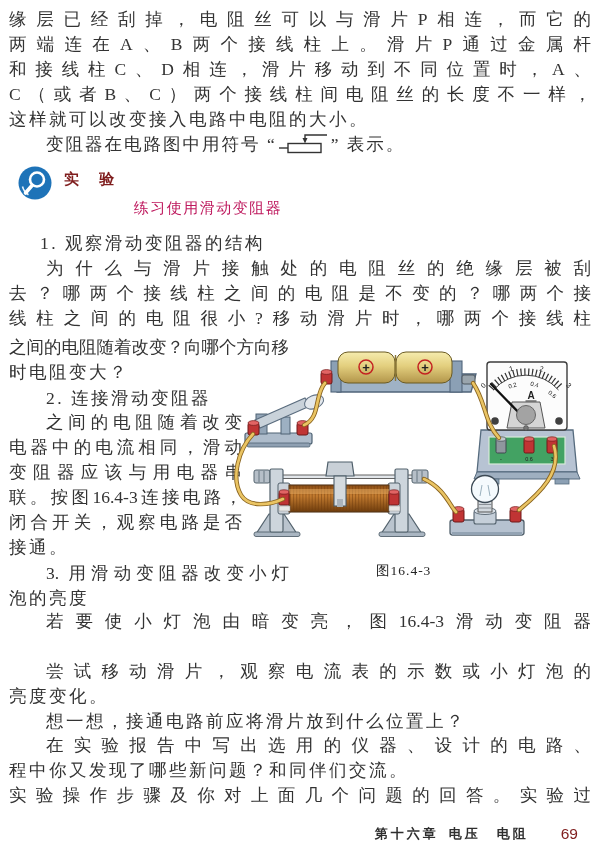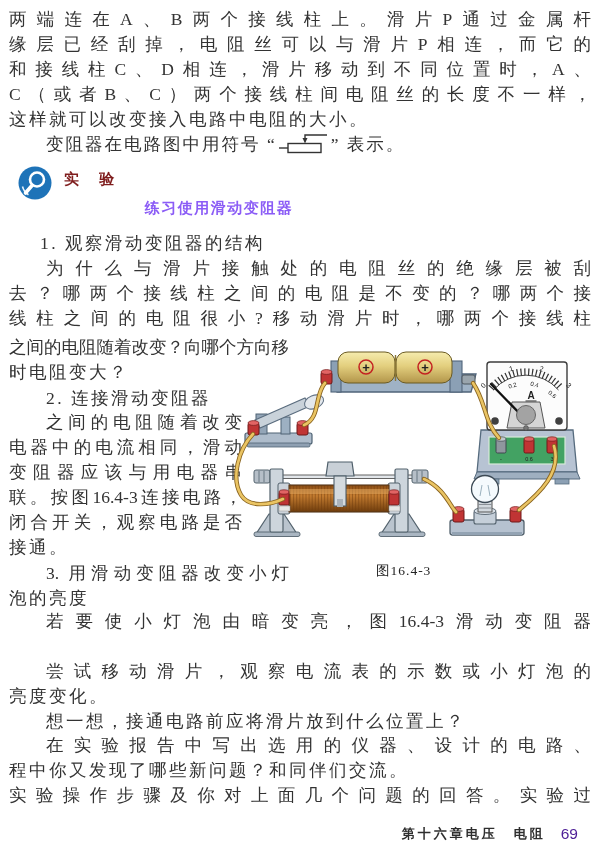--- a/index.html
+++ b/index.html
@@ -14,47 +14,47 @@
   .ind .tl:first-child{text-indent:37px}
   .hline{position:absolute;font-size:17.5px;letter-spacing:2.5px;line-height:25px;color:#333;padding-left:37px}
   
   #b-para1{top:7px;left:9px;width:582px}
   
   #b-symbol{top:131px;left:9px;width:582px;line-height:26px;letter-spacing:2px;padding-left:37px;font-size:17.5px}
   #b-symbol svg{vertical-align:-5px;margin:0 2px}
   
   #exp-icon{position:absolute;left:17px;top:165px}
   #exp-label{position:absolute;left:64px;top:170px;font-family:"Liberation Sans",sans-serif;font-weight:700;font-size:15px;letter-spacing:8px;color:#7f1d1d}
-  #b-subtitle{position:absolute;left:19px;top:199px;width:400px;text-align:center;font-family:"Liberation Sans",sans-serif;font-weight:700;font-size:15px;letter-spacing:1.5px;color:#8b5cf6}
+  #b-subtitle{position:absolute;left:8px;top:199px;width:400px;text-align:center;font-family:"Liberation Sans",sans-serif;font-weight:400;font-size:15px;letter-spacing:1.5px;color:#be185d}
   #b-step1{top:231px;left:3px}
   #b-para2{top:256px;left:9px;width:582px}
   #b-wrap{top:335px;left:9px;width:280px}
   #b-step2{top:386px;left:9px}
   #b-para3{top:410px;left:9px;width:233px}
   #b-step3{top:561px;left:9px;width:280px}
   #b-para4{top:609px;left:9px;width:582px}
   #b-para5{top:659px;left:9px;width:582px}
   #b-think{top:709px;left:9px}
   #b-para6{top:733px;left:9px;width:582px}
   #fig-caption{position:absolute;left:376px;top:562px;font-size:13.5px;letter-spacing:1px;color:#222}
   #figure-svg{position:absolute;left:228px;top:338px}
   #footer{position:absolute;top:825px;right:22px;display:flex;align-items:flex-start;color:#2e2e2e}
   #footer .bk{font-weight:700;font-size:13px;letter-spacing:3px;white-space:pre}
-  #footer .topic{margin-left:0}
-  #footer .pg{font-family:"Liberation Sans",sans-serif;font-size:15.5px;margin-left:15px;color:#4c1d95;letter-spacing:0}
+  #footer .topic{margin-left:10px}
+  #footer .pg{font-family:"Liberation Sans",sans-serif;font-size:15.5px;margin-left:32px;color:#7f1d1d;letter-spacing:0}
   .fig text{font-family:"Liberation Sans",sans-serif;fill:#222}
 </style>
 </head>
 <body>
 
 <div>
 
   <div class="tb" id="b-para1">
+      <div class="tl">缘层已经刮掉，电阻丝可以与滑片P相连，而它的</div>
       <div class="tl">两端连在A、B两个接线柱上。滑片P通过金属杆</div>
-      <div class="tl">缘层已经刮掉，电阻丝可以与滑片P相连，而它的</div>
       <div class="tl">和接线柱C、D相连，滑片移动到不同位置时，A、</div>
       <div class="tl">C（或者B、C）两个接线柱间电阻丝的长度不一样，</div>
       <div class="tl last">这样就可以改变接入电路中电阻的大小。</div>
     </div>
 
   <div id="b-symbol" class="tb">
     <span>变阻器在电路图中用符号 “</span><svg width="50" height="22" viewBox="0 0 50 22">
         <line x1="0" y1="15" x2="9" y2="15" stroke="#333" stroke-width="1.4"></line>
         <rect x="9" y="10.5" width="33" height="9" fill="#fff" stroke="#333" stroke-width="1.4"></rect>
         <polyline points="48,2 26,2 26,5.5" fill="none" stroke="#333" stroke-width="1.4"></polyline>

